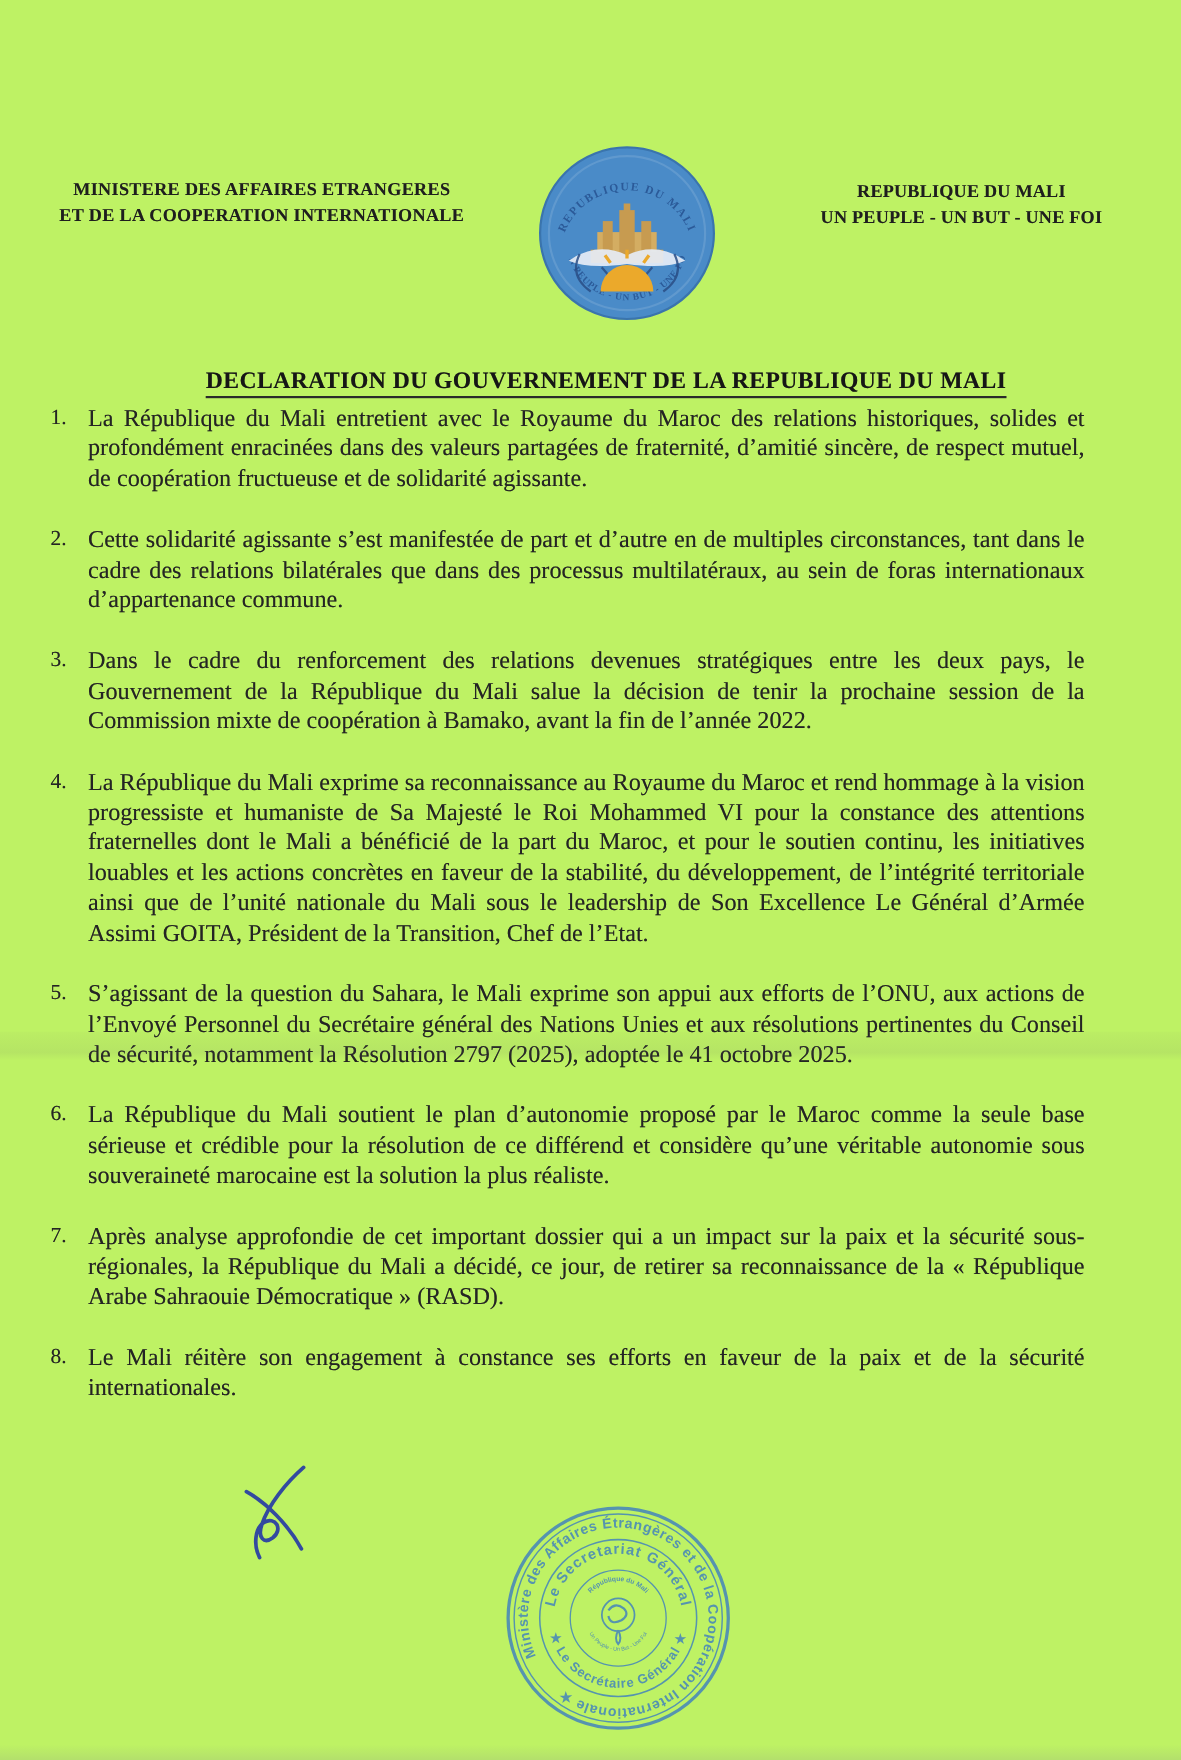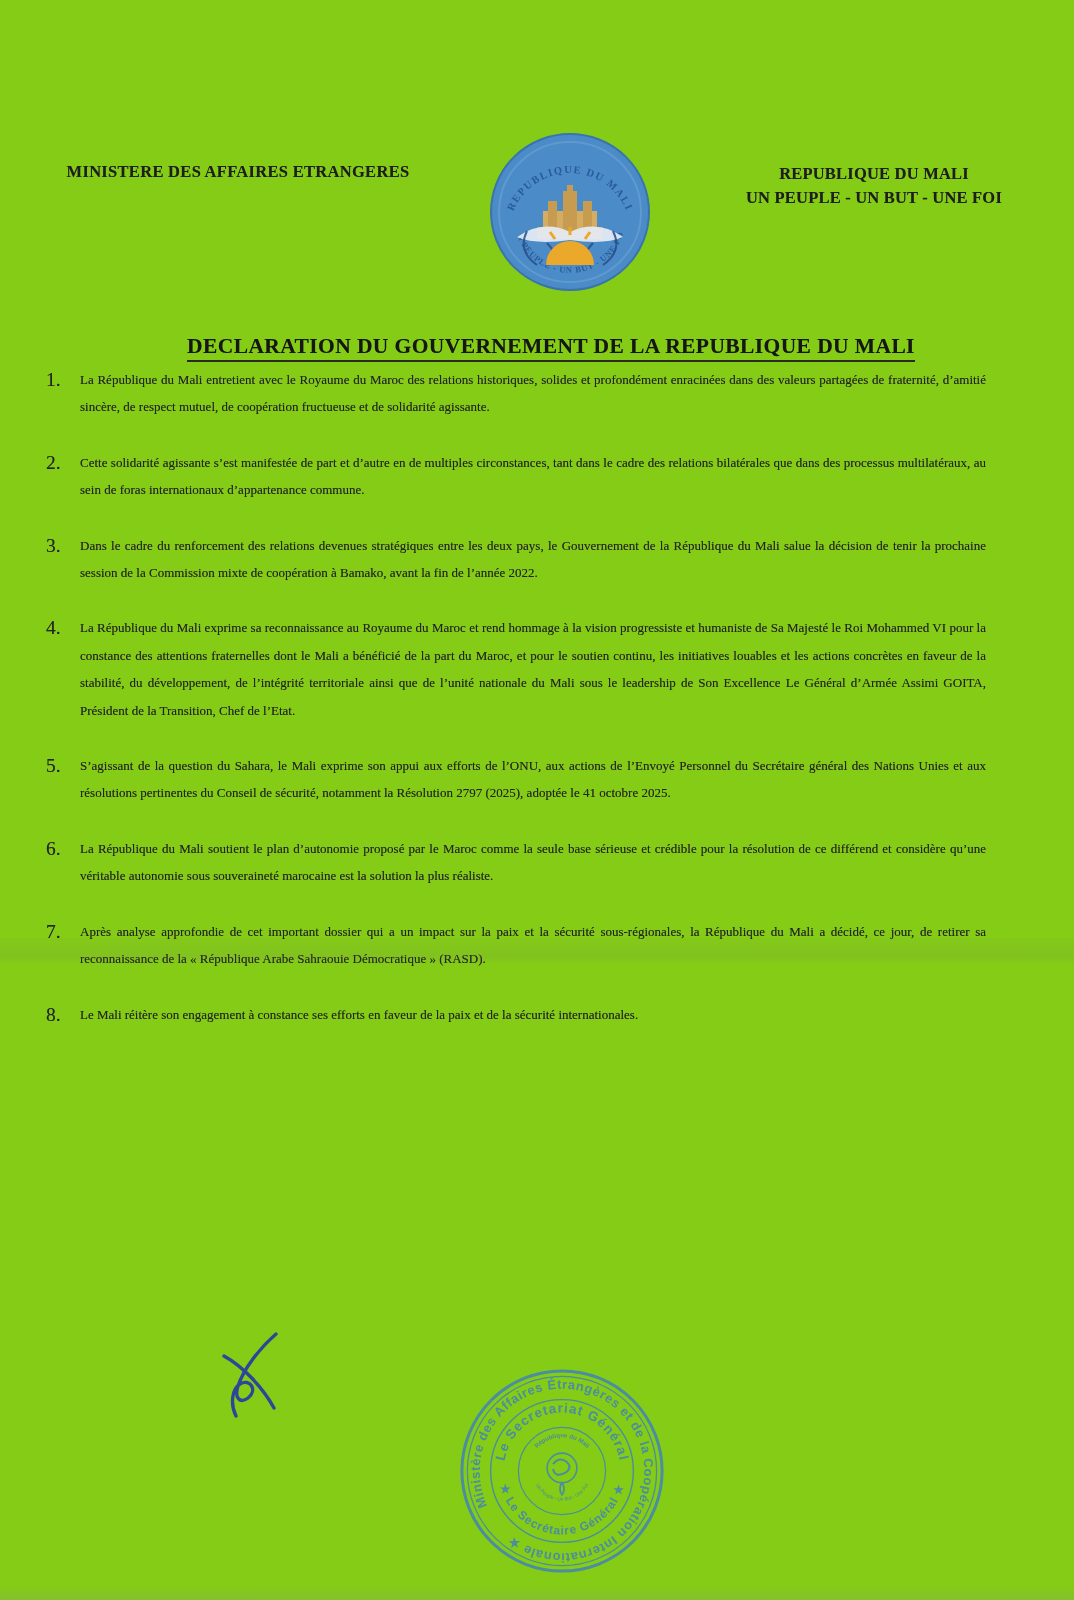--- a/index.html
+++ b/index.html
@@ -1,18 +1,18 @@
 <!DOCTYPE html>
 <html><head>
 <meta charset="utf-8">
 <style>
   html,body{margin:0;padding:0;background:#ffffff;}
   .page{
     position:relative;width:1074px;height:1600px;margin:0 auto;
-    background:#84cc16;overflow:hidden;
+    background:#bef264;overflow:hidden;
     font-family:"Liberation Serif","DejaVu Serif",serif;
     color:#242424;
   }
   .soft{ text-shadow:0 0 .6px rgba(25,25,25,.45); }
 
   
   .hdr-left{
     position:absolute;left:38px;top:160px;width:400px;text-align:center;
     font-weight:bold;font-size:16.5px;line-height:1.45;letter-spacing:.3px;color:#1e1e1e;
   }
@@ -32,21 +32,21 @@
   }
   .title span{border-bottom:2.6px solid #2a2a2a;padding-bottom:2px;}
 
   
   .paras{
     position:absolute;left:46px;top:366px;width:940px;margin:0;padding:0;list-style:none;
   }
   .para{display:flex;margin:0 0 28px 0;}
   .para .num{flex:0 0 34px;font-size:19.5px;line-height:27.4px;}
   .para .ptext{
-    flex:1;font-size:13px;line-height:27.4px;text-align:justify;
+    flex:1;font-size:22px;line-height:27.4px;text-align:justify;
   }
 
   
   .signature{position:absolute;left:212px;top:1328px;width:82px;height:94px;}
   .stamp{position:absolute;left:453px;top:1362px;width:218px;height:218px;filter:blur(.35px);}
   .dateline{position:absolute;left:705px;top:1424px;width:310px;font-size:23px;color:#1d1d1d;}
 
   
   .band{
     position:absolute;left:0;top:938px;width:100%;height:26px;pointer-events:none;
@@ -57,20 +57,21 @@
     background:linear-gradient(180deg,rgba(150,158,150,0) 0%,rgba(135,148,140,.20) 100%);
   }
 </style>
 </head>
 <body>
 
 <div class="page">
 
   <div class="hdr-left soft">
     <div>MINISTERE DES AFFAIRES ETRANGERES</div>
+    <div>ET DE LA COOPERATION INTERNATIONALE</div>
   </div>
 
   <div class="emblem">
     <svg viewBox="0 0 166 166" width="166" height="166">
       <defs>
         <path id="emb-top" d="M 23,92 A 61,61 0 0 1 143,92" fill="none"></path>
         <path id="emb-bot" d="M 30,104 A 56,56 0 0 0 136,104" fill="none"></path>
       </defs>
       <ellipse cx="83" cy="81" rx="79" ry="78" fill="#4a8bc8" stroke="#3a74ad" stroke-width="2"></ellipse>
       <ellipse cx="83" cy="81" rx="71" ry="70" fill="none" stroke="rgba(255,255,255,0.12)" stroke-width="2"></ellipse>

